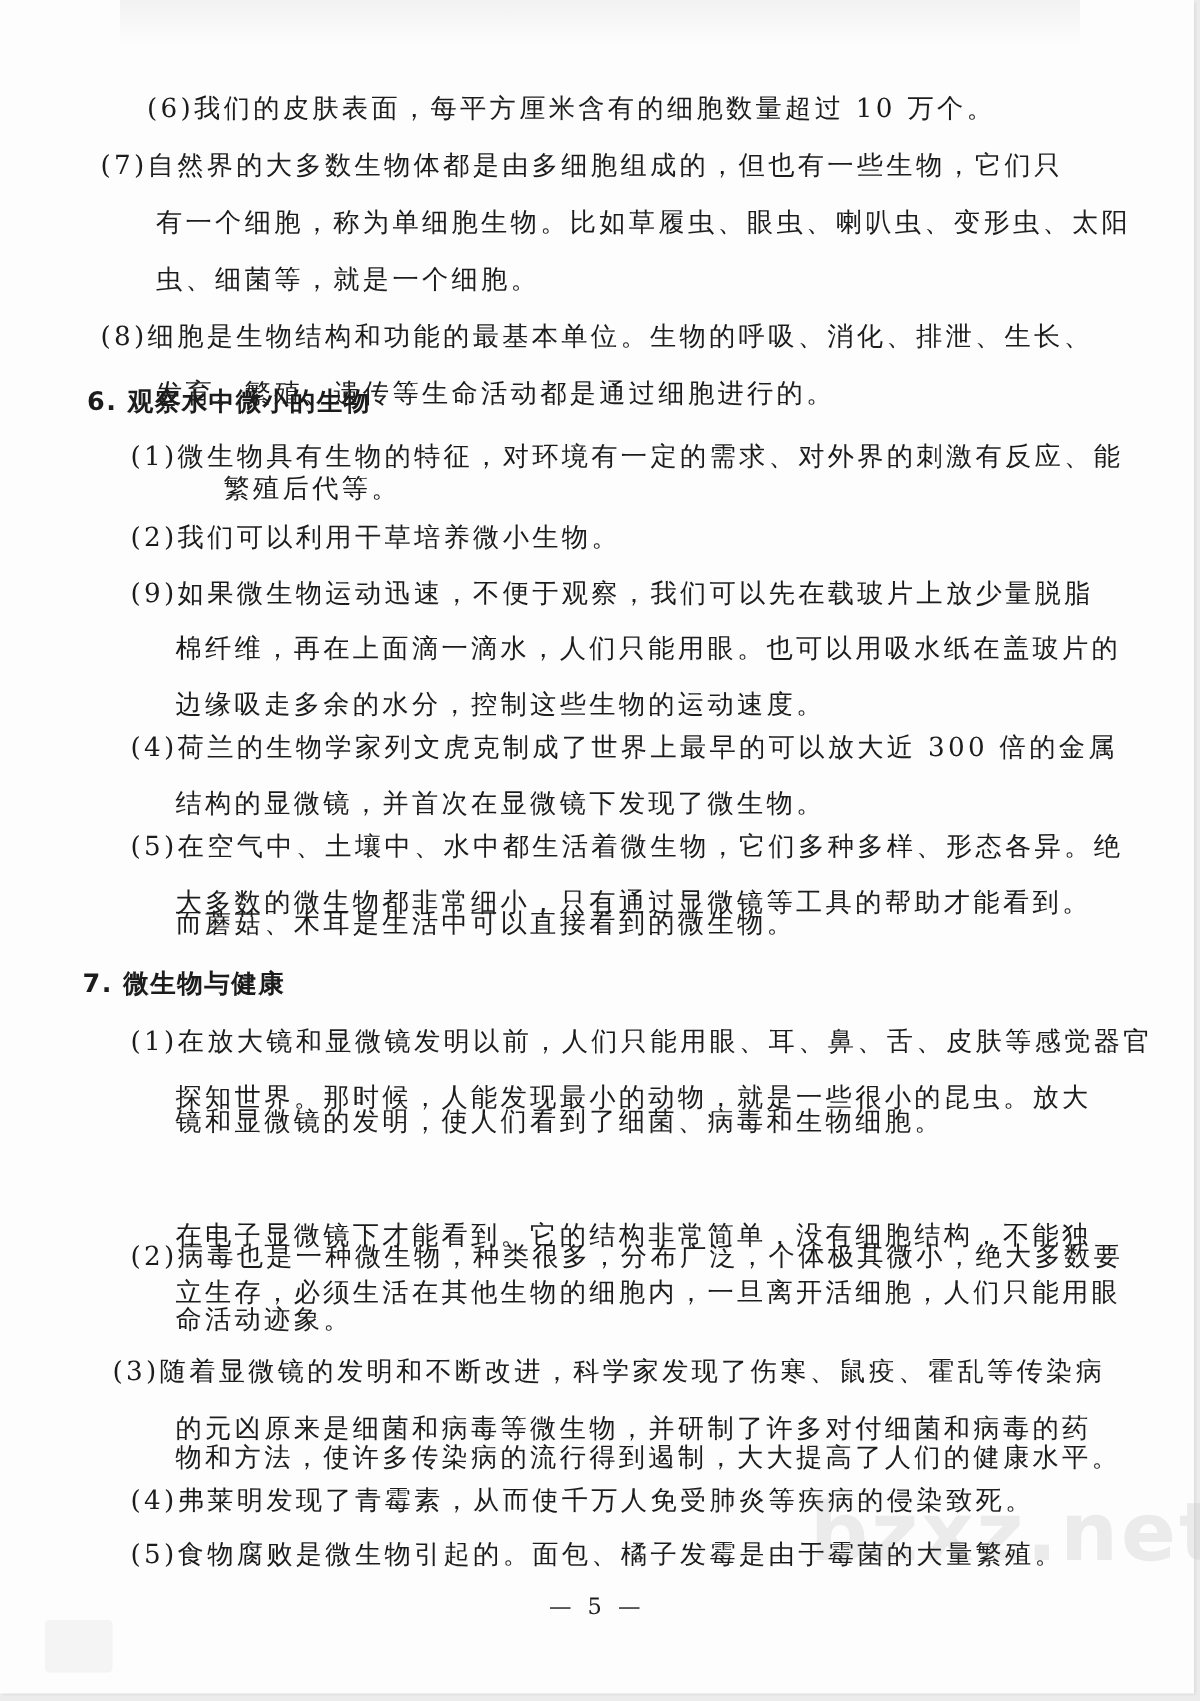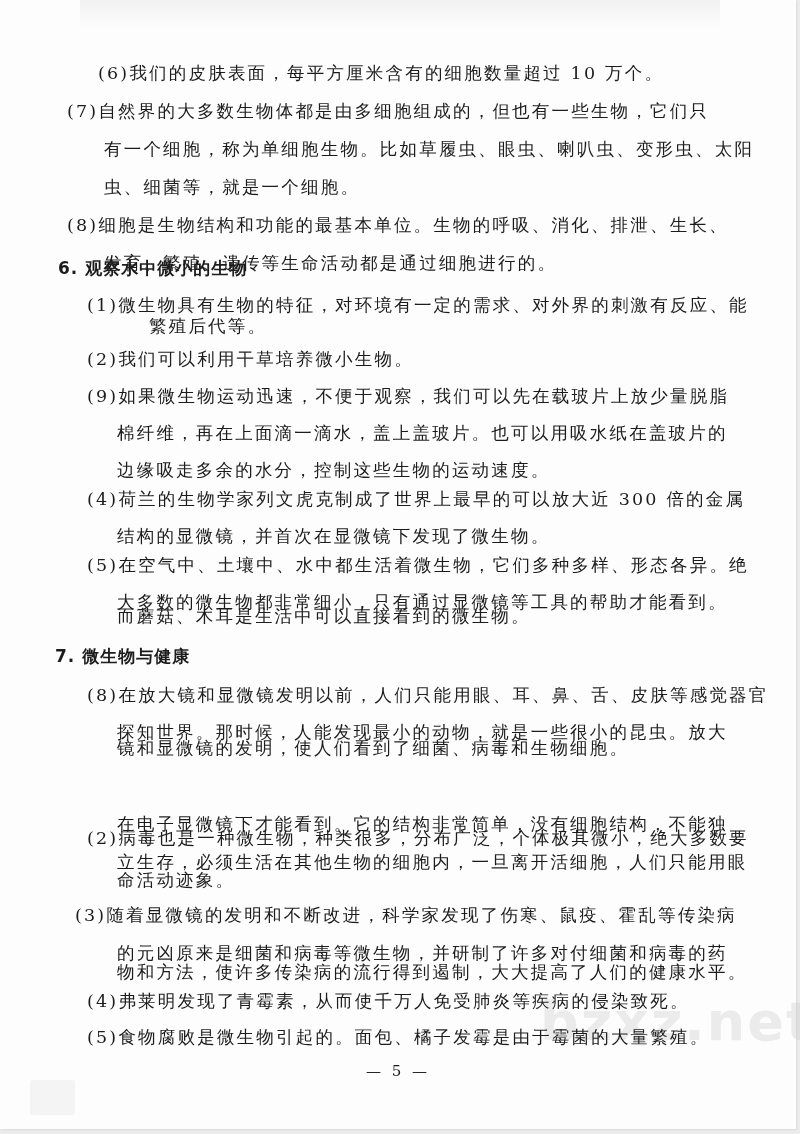--- a/index.html
+++ b/index.html
@@ -96,29 +96,29 @@
       <div class="line" style="left: 67px; top: 99px;">(7)自然界的大多数生物体都是由多细胞组成的，但也有一些生物，它们只</div>
       <div class="line" style="left: 104px; top: 137px;">有一个细胞，称为单细胞生物。比如草履虫、眼虫、喇叭虫、变形虫、太阳</div>
       <div class="line" style="left: 104px; top: 175px;">虫、细菌等，就是一个细胞。</div>
       <div class="line" style="left: 67px; top: 213px;">(8)细胞是生物结构和功能的最基本单位。生物的呼吸、消化、排泄、生长、</div>
       <div class="line" style="left: 104px; top: 251px;">发育、繁殖、遗传等生命活动都是通过细胞进行的。</div>
       <div class="heading" style="left: 58px; top: 256px;">6. 观察水中微小的生物</div>
       <div class="line" style="left: 87px; top: 293px;">(1)微生物具有生物的特征，对环境有一定的需求、对外界的刺激有反应、能</div>
       <div class="line" style="left: 117px; top: 314px; margin-left: 32px;">繁殖后代等。</div>
       <div class="line" style="left: 87px; top: 347px;">(2)我们可以利用干草培养微小生物。</div>
       <div class="line" style="left: 87px; top: 384px;">(9)如果微生物运动迅速，不便于观察，我们可以先在载玻片上放少量脱脂</div>
-      <div class="line" style="left: 117px; top: 421px;">棉纤维，再在上面滴一滴水，盖上盖玻片。也可以用吸水纸在盖玻片的</div>
+      <div class="line" style="left: 117px; top: 421px;">棉纤维，再在上面滴一滴水，人们只能用眼。也可以用吸水纸在盖玻片的</div>
       <div class="line" style="left: 117px; top: 458px;">边缘吸走多余的水分，控制这些生物的运动速度。</div>
       <div class="line" style="left: 87px; top: 487px;">(4)荷兰的生物学家列文虎克制成了世界上最早的可以放大近 300 倍的金属</div>
       <div class="line" style="left: 117px; top: 524px;">结构的显微镜，并首次在显微镜下发现了微生物。</div>
       <div class="line" style="left: 87px; top: 553px;">(5)在空气中、土壤中、水中都生活着微生物，它们多种多样、形态各异。绝</div>
       <div class="line" style="left: 117px; top: 590px;">大多数的微生物都非常细小，只有通过显微镜等工具的帮助才能看到。</div>
       <div class="line" style="left: 117px; top: 604px;">而蘑菇、木耳是生活中可以直接看到的微生物。</div>
       <div class="heading" style="left: 55px; top: 644px;">7. 微生物与健康</div>
-      <div class="line" style="left: 87px; top: 683px;">(8)在放大镜和显微镜发明以前，人们只能用眼、耳、鼻、舌、皮肤等感觉器官</div>
+      <div class="line" style="left: 87px; top: 683px;">(1)在放大镜和显微镜发明以前，人们只能用眼、耳、鼻、舌、皮肤等感觉器官</div>
       <div class="line" style="left: 117px; top: 720px;">探知世界。那时候，人能发现最小的动物，就是一些很小的昆虫。放大</div>
       <div class="line" style="left: 117px; top: 736px;">镜和显微镜的发明，使人们看到了细菌、病毒和生物细胞。</div>
       <div class="line" style="left: 87px; top: 790px; margin-top: 36px;">(2)病毒也是一种微生物，种类很多，分布广泛，个体极其微小，绝大多数要</div>
       <div class="line" style="left: 117px; top: 812px;">在电子显微镜下才能看到。它的结构非常简单，没有细胞结构，不能独</div>
       <div class="line" style="left: 117px; top: 850px;">立生存，必须生活在其他生物的细胞内，一旦离开活细胞，人们只能用眼</div>
       <div class="line" style="left: 117px; top: 868px;">命活动迹象。</div>
       <div class="line" style="left: 75px; top: 903px;">(3)随着显微镜的发明和不断改进，科学家发现了伤寒、鼠疫、霍乱等传染病</div>
       <div class="line" style="left: 117px; top: 941px;">的元凶原来是细菌和病毒等微生物，并研制了许多对付细菌和病毒的药</div>
       <div class="line" style="left: 117px; top: 960px;">物和方法，使许多传染病的流行得到遏制，大大提高了人们的健康水平。</div>
       <div class="line" style="left: 87px; top: 989px;">(4)弗莱明发现了青霉素，从而使千万人免受肺炎等疾病的侵染致死。</div>

